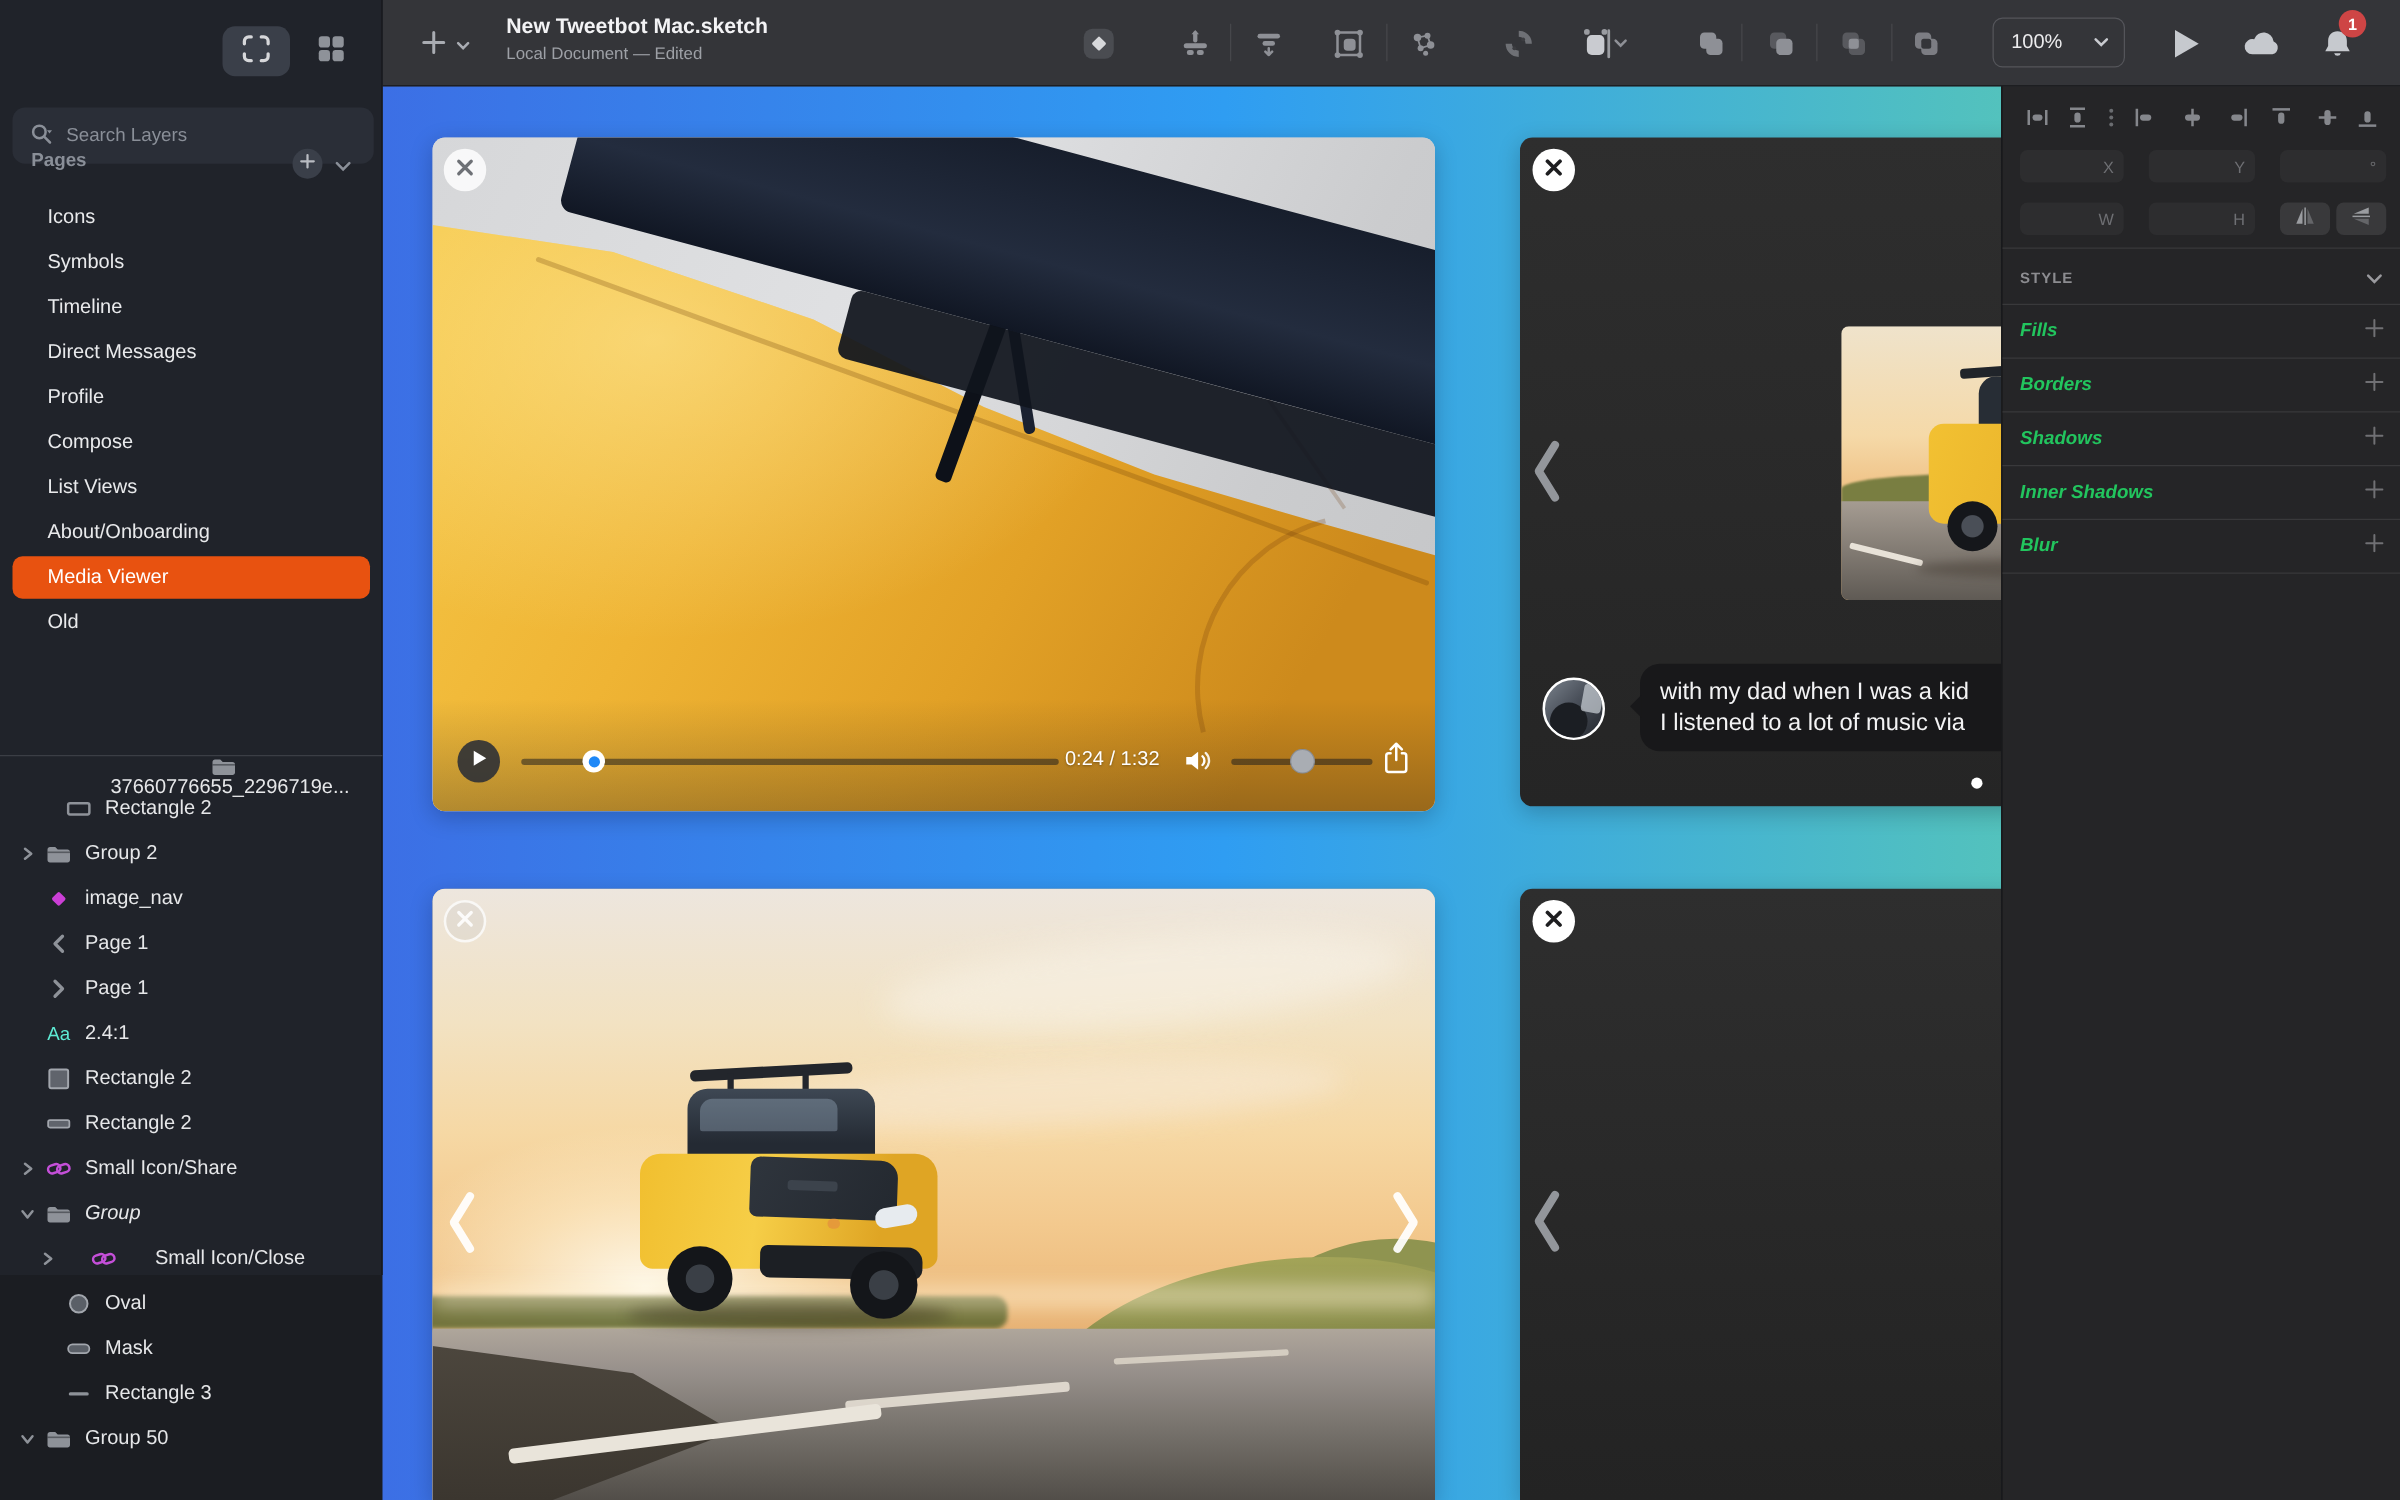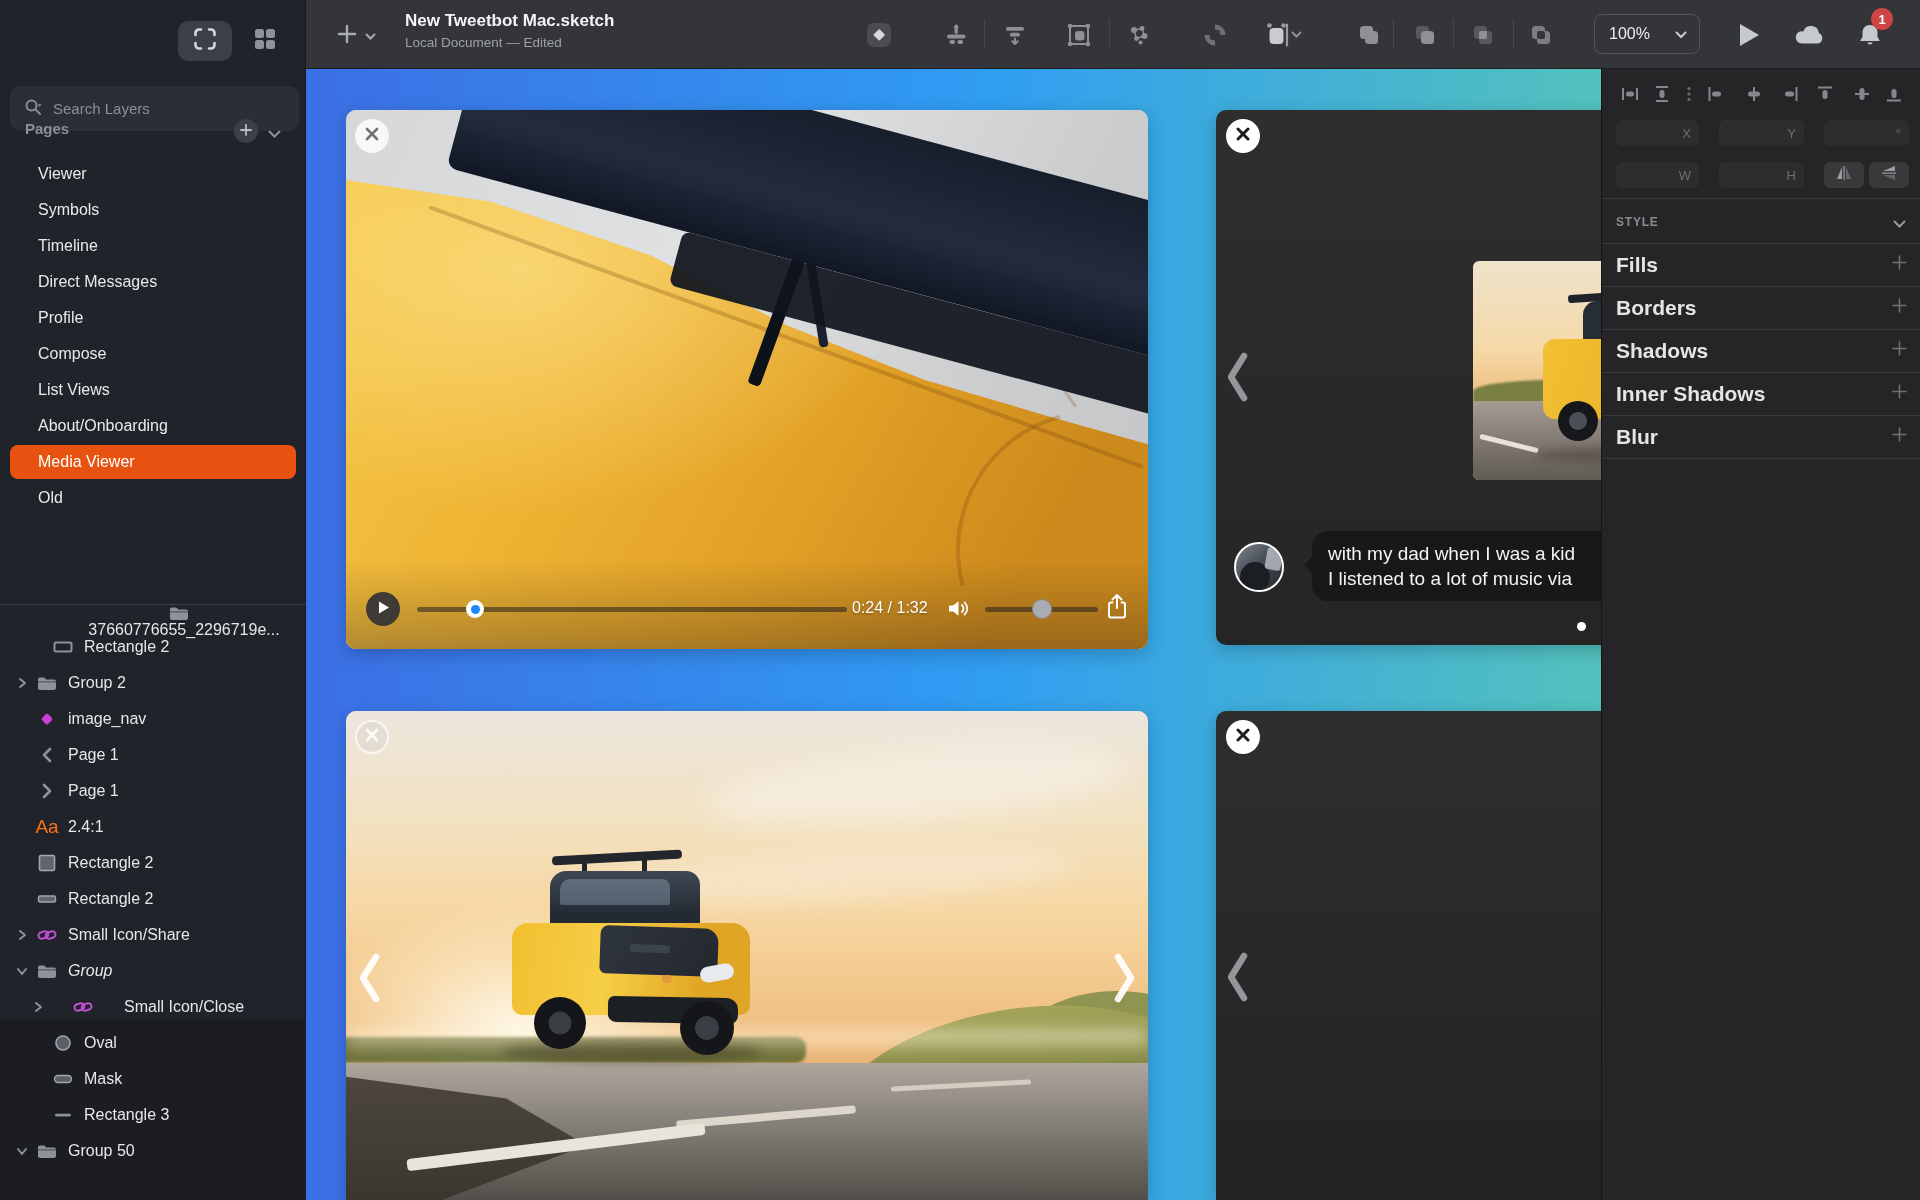--- a/index.html
+++ b/index.html
@@ -24,21 +24,21 @@
   .page-item { height:36px; line-height:36px; padding-left:38px; font-size:16px; color:#E9EAEC; cursor:default; }
   .page-item.selected { background:#E85210; margin:1px 10px; height:34px; line-height:34px;
     padding-left:28px; border-radius:8px; color:#fff; }
   #layers-divider { position:absolute; left:0; top:604px; width:306px; height:1px; background:#3B3E45; }
   #layers-wrap { position:absolute; left:0; top:605px; width:306px; height:595px; overflow:hidden; }
   #layers-list { margin-top:-12px; }
   .layer-row { height:36px; display:flex; align-items:center; font-size:16px; color:#E6E7E9; }
   .lay-chev { width:14px; height:14px; margin-right:8px; display:flex; align-items:center; justify-content:center; }
   .lay-chev.down { transform:rotate(90deg); }
   .lay-ico { width:20px; height:20px; margin-right:11px; display:flex; align-items:center; justify-content:center; }
-  .aa { color:#f97316; font-size:19px; }
+  .aa { color:#5eead4; font-size:15px; }
 
   
   #toolbar { position:absolute; left:306px; top:0; width:1614px; height:69px;
     background:#343539; border-bottom:1px solid #1D1E21; z-index:40; }
   #tb-add { position:absolute; left:30px; top:23px; display:flex; align-items:center; gap:7px; }
   #tb-title { position:absolute; left:99px; top:11px; }
   #tb-title .t { font-size:17px; font-weight:bold; color:#F3F3F5; }
   #tb-title .s { font-size:13.5px; color:#9DA0A6; margin-top:4px; }
   .tb-ico { position:absolute; top:19px; width:32px; height:32px; margin-left:-16px;
     display:flex; align-items:center; justify-content:center; }
@@ -58,21 +58,21 @@
     display:flex; align-items:center; justify-content:flex-end; padding-right:8px;
     color:#6E6F73; font-size:13px; }
   .flip-btn { position:absolute; top:93px; width:40px; height:26px; background:#39393B;
     border-radius:6px; display:flex; align-items:center; justify-content:center; }
   .insp-div { position:absolute; left:0; width:319px; height:1px; background:#39393B; }
   #style-header { position:absolute; left:14px; top:146px; font-size:12px; font-weight:bold;
     letter-spacing:.8px; color:#8C8C90; }
   #style-chevron { position:absolute; right:14px; top:146px; }
   .style-row { position:absolute; left:0; width:319px; height:43px; display:flex;
     align-items:center; justify-content:space-between; padding:0 14px; }
-  .style-row .lbl { font-size:21px; font-weight:bold; color:#e5e5e5; }
+  .style-row .lbl { font-size:15px; font-weight:bold; color:#22c55e;font-style:italic; }
 
   
   #canvas { position:absolute; left:306px; top:69px; width:1295px; height:1131px;
     background:linear-gradient(90deg,#3C6FE5 0%,#2F9DF2 52%,#53C2BD 100%);
     overflow:hidden; z-index:10; }
   .artboard { position:absolute; border-radius:10px; overflow:hidden;
     box-shadow:0 5px 18px rgba(0,0,20,.22); }
   #ab-video { left:40px; top:41px; width:802px; height:539px; background:#D5D6D8; }
   #ab-tweet { left:910px; top:41px; width:690px; height:535px;
     background:linear-gradient(180deg,#2E2E2E,#252525); }
@@ -270,21 +270,21 @@
   </div>
   <div id="pages-collapse">
     <span>
       <svg width="13" height="9" viewBox="0 0 13 9">
           <path d="M1.5 1.5l5 5 5-5" stroke="#8A8F98" stroke-width="2" fill="none" stroke-linecap="round"></path>
         </svg>
     </span>
   </div>
 
   <div id="pages-list">
-      <div class="page-item">Viewer</div>
+      <div class="page-item">Icons</div>
       <div class="page-item">Symbols</div>
       <div class="page-item">Timeline</div>
       <div class="page-item">Direct Messages</div>
       <div class="page-item">Profile</div>
       <div class="page-item">Compose</div>
       <div class="page-item">List Views</div>
       <div class="page-item">About/Onboarding</div>
       <div class="page-item selected">Media Viewer</div>
       <div class="page-item">Old</div>
     </div>

